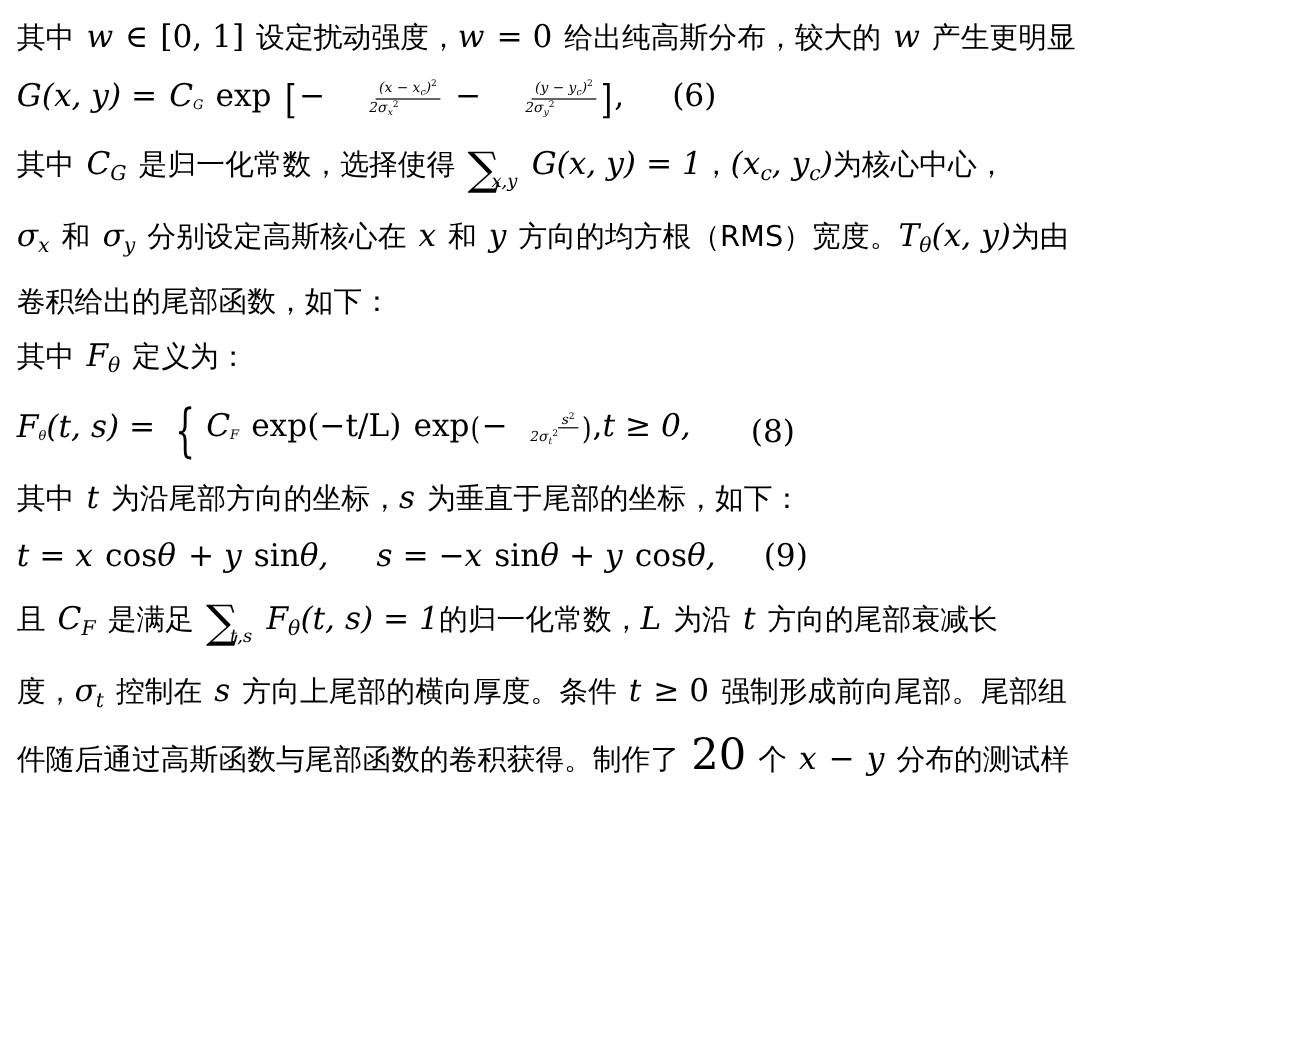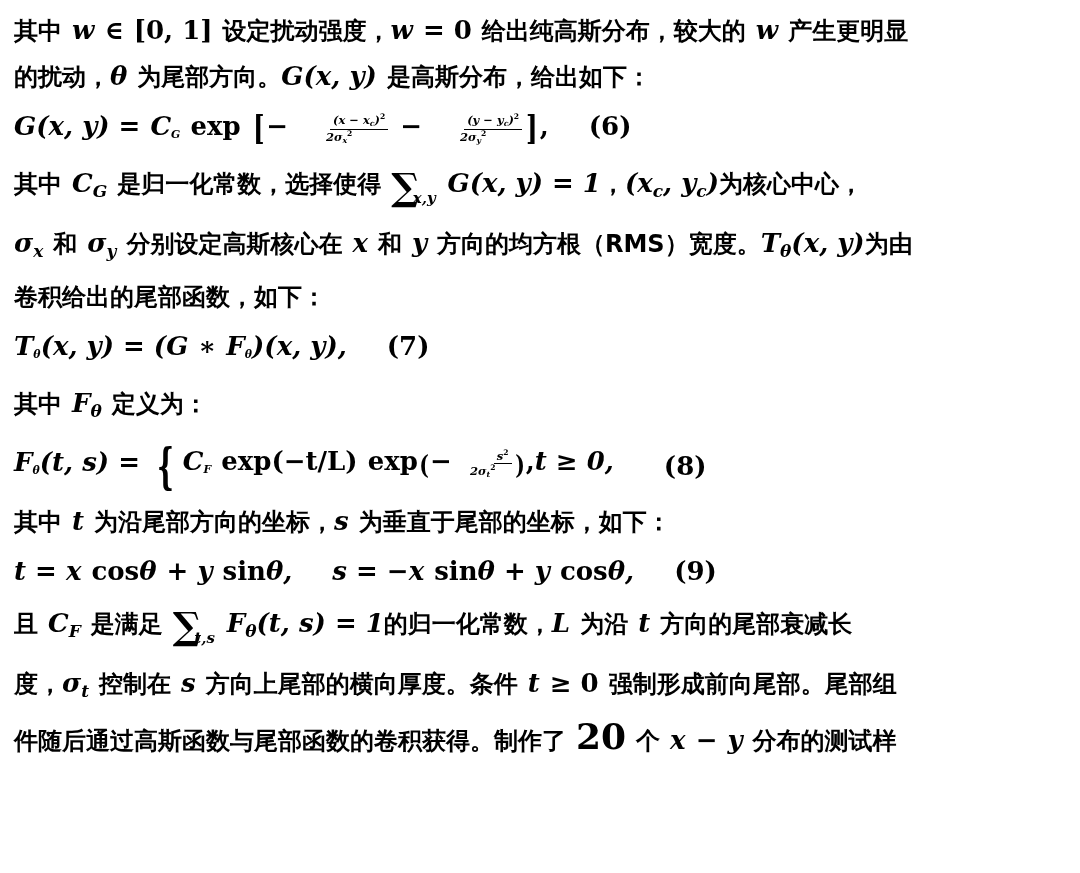--- a/index.html
+++ b/index.html
@@ -12,21 +12,20 @@
     height: 873px;
     font-family: "DejaVu Serif", "Liberation Serif", serif;
     color: #000000;
     overflow: hidden;
   }
   .page {
     width: 1016px;
     height: 873px;
     box-sizing: border-box;
     padding: 8px 12px 0 14px;
-    font-weight: bold;
   }
   .line {
     display: block;
     font-size: 25px;
     line-height: 45px;
     white-space: nowrap;
     letter-spacing: 0px;
   }
   .eq-line {
     display: block;
@@ -167,43 +166,37 @@
 </style>
 </head>
 <body>
 
 <div class="page">
 
   <div class="line">
     <span class="cjk">其中</span><span class="sp"></span><span class="math">w</span><span class="sp"></span><span class="mathup">∈</span><span class="sp"></span><span class="mathup">[0, 1]</span><span class="sp"></span><span class="cjk">设定扰动强度，</span><span class="math">w</span><span class="sp"></span><span class="mathup">= 0</span><span class="sp"></span><span class="cjk">给出纯高斯分布，较大的</span><span class="sp"></span><span class="math">w</span><span class="sp"></span><span class="cjk">产生更明显</span>
   </div>
 
-  <div class="line">
-    <span class="cjk">的扰动，</span><span class="math">θ</span><span class="sp"></span><span class="cjk">为尾部方向。</span><span class="math">G</span><span class="math">(x, y)</span><span class="sp"></span><span class="cjk">是高斯分布，给出如下：</span>
-  </div>
 
   <div class="eq-line">
     <span class="math">G</span><span class="math">(x, y) =</span><span class="sp"></span><span class="math">C</span><span class="sub">G</span><span class="sp"></span><span class="mathup">exp</span><span class="sp"></span><span class="bigbr">[</span><span class="mathup">−</span><span class="frac math"><span class="n"><span>(x − x</span><span class="sub">c</span><span>)</span><span class="sup">2</span></span><span class="d"><span>2σ</span><span class="sub">x</span><span class="sup">2</span></span></span><span class="sp"></span><span class="mathup">−</span><span class="frac math"><span class="n"><span>(y − y</span><span class="sub">c</span><span>)</span><span class="sup">2</span></span><span class="d"><span>2σ</span><span class="sub">y</span><span class="sup">2</span></span></span><span class="bigbr">]</span><span class="mathup">,</span><span class="sp3"></span><span class="tag">(6)</span>
   </div>
 
   <div class="line">
     <span class="cjk">其中</span><span class="sp"></span><span class="math">C</span><span class="sub">G</span><span class="sp"></span><span class="cjk">是归一化常数，选择使得</span><span class="sp"></span><span class="bigsum mathup">∑</span><span class="sumsub">x,y</span><span class="sp"></span><span class="math">G</span><span class="math">(x, y) = 1</span><span class="cjk">，</span><span class="math">(x</span><span class="sub">c</span><span class="math">, y</span><span class="sub">c</span><span class="math">)</span><span class="cjk">为核心中心，</span>
   </div>
 
   <div class="line">
     <span class="math">σ</span><span class="sub">x</span><span class="sp"></span><span class="cjk">和</span><span class="sp"></span><span class="math">σ</span><span class="sub">y</span><span class="sp"></span><span class="cjk">分别设定高斯核心在</span><span class="sp"></span><span class="math">x</span><span class="sp"></span><span class="cjk">和</span><span class="sp"></span><span class="math">y</span><span class="sp"></span><span class="cjk">方向的均方根（RMS）宽度。</span><span class="math">T</span><span class="sub">θ</span><span class="math">(x, y)</span><span class="cjk">为由</span>
   </div>
 
   <div class="line">
     <span class="cjk">卷积给出的尾部函数，如下：</span>
   </div>
 
-  <div class="eq-line">
-    <span class="math">T</span><span class="sub">θ</span><span class="math">(x, y) = (</span><span class="math">G</span><span class="sp"></span><span class="mathup">∗</span><span class="sp"></span><span class="math">F</span><span class="sub">θ</span><span class="math">)(x, y),</span><span class="sp3"></span><span class="tag">(7)</span>
-  </div>
 
   <div class="line">
     <span class="cjk">其中</span><span class="sp"></span><span class="math">F</span><span class="sub">θ</span><span class="sp"></span><span class="cjk">定义为：</span>
   </div>
 
   <div class="eq-line" style="line-height:56px;">
     <span class="math">F</span><span class="sub">θ</span><span class="math">(t, s) =</span><span class="sp"></span><span class="cases">
       <span class="brace">{</span>
       <span class="rows">
         <span class="row">

